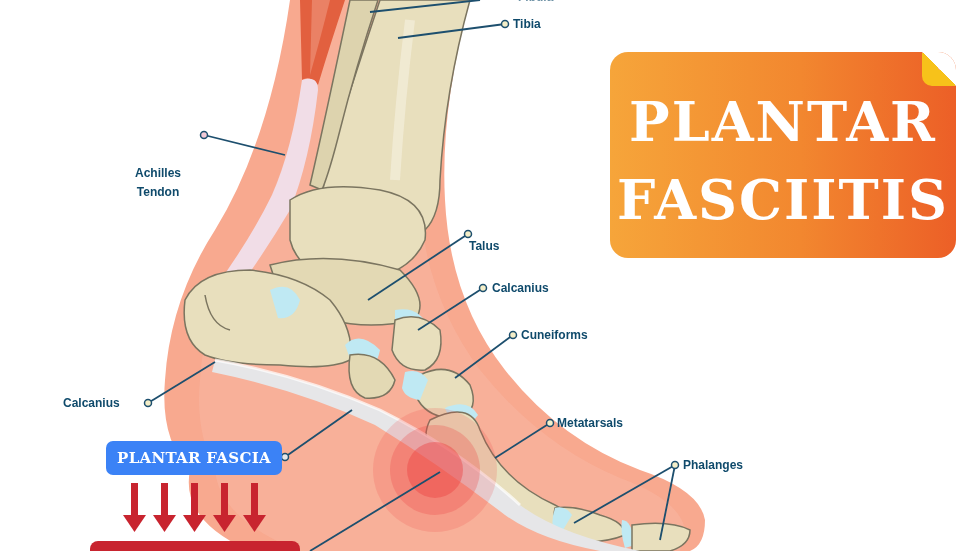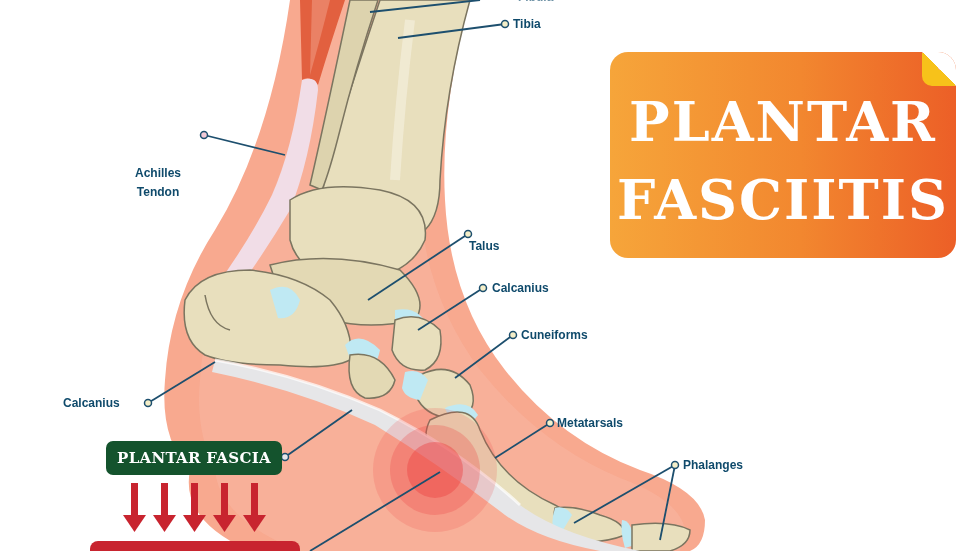--- a/index.html
+++ b/index.html
@@ -27,21 +27,21 @@
     background:linear-gradient(225deg, transparent 50%, #f7c21a 50%);
     border-bottom-left-radius:10px;
   }
   .title-line {
     position:absolute; left:0; width:100%; text-align:center; color:#ffffff;
     font-family:"DejaVu Serif", serif; font-weight:bold; font-size:54px; letter-spacing:2px;
     line-height:60px;
   }
   .pf-box {
     position:absolute; left:106px; top:441px; width:176px; height:34px;
-    background:#14532d; border-radius:7px; color:#ffffff;
+    background:#3b82f6; border-radius:7px; color:#ffffff;
     font-family:"DejaVu Serif", serif; font-weight:bold; font-size:15px;
     display:flex; align-items:center; justify-content:center; letter-spacing:0.3px;
   }
   .red-bar {
     position:absolute; left:90px; top:541px; width:210px; height:20px;
     background:#c8242f; border-radius:8px;
   }
 </style>
 </head>
 <body>

